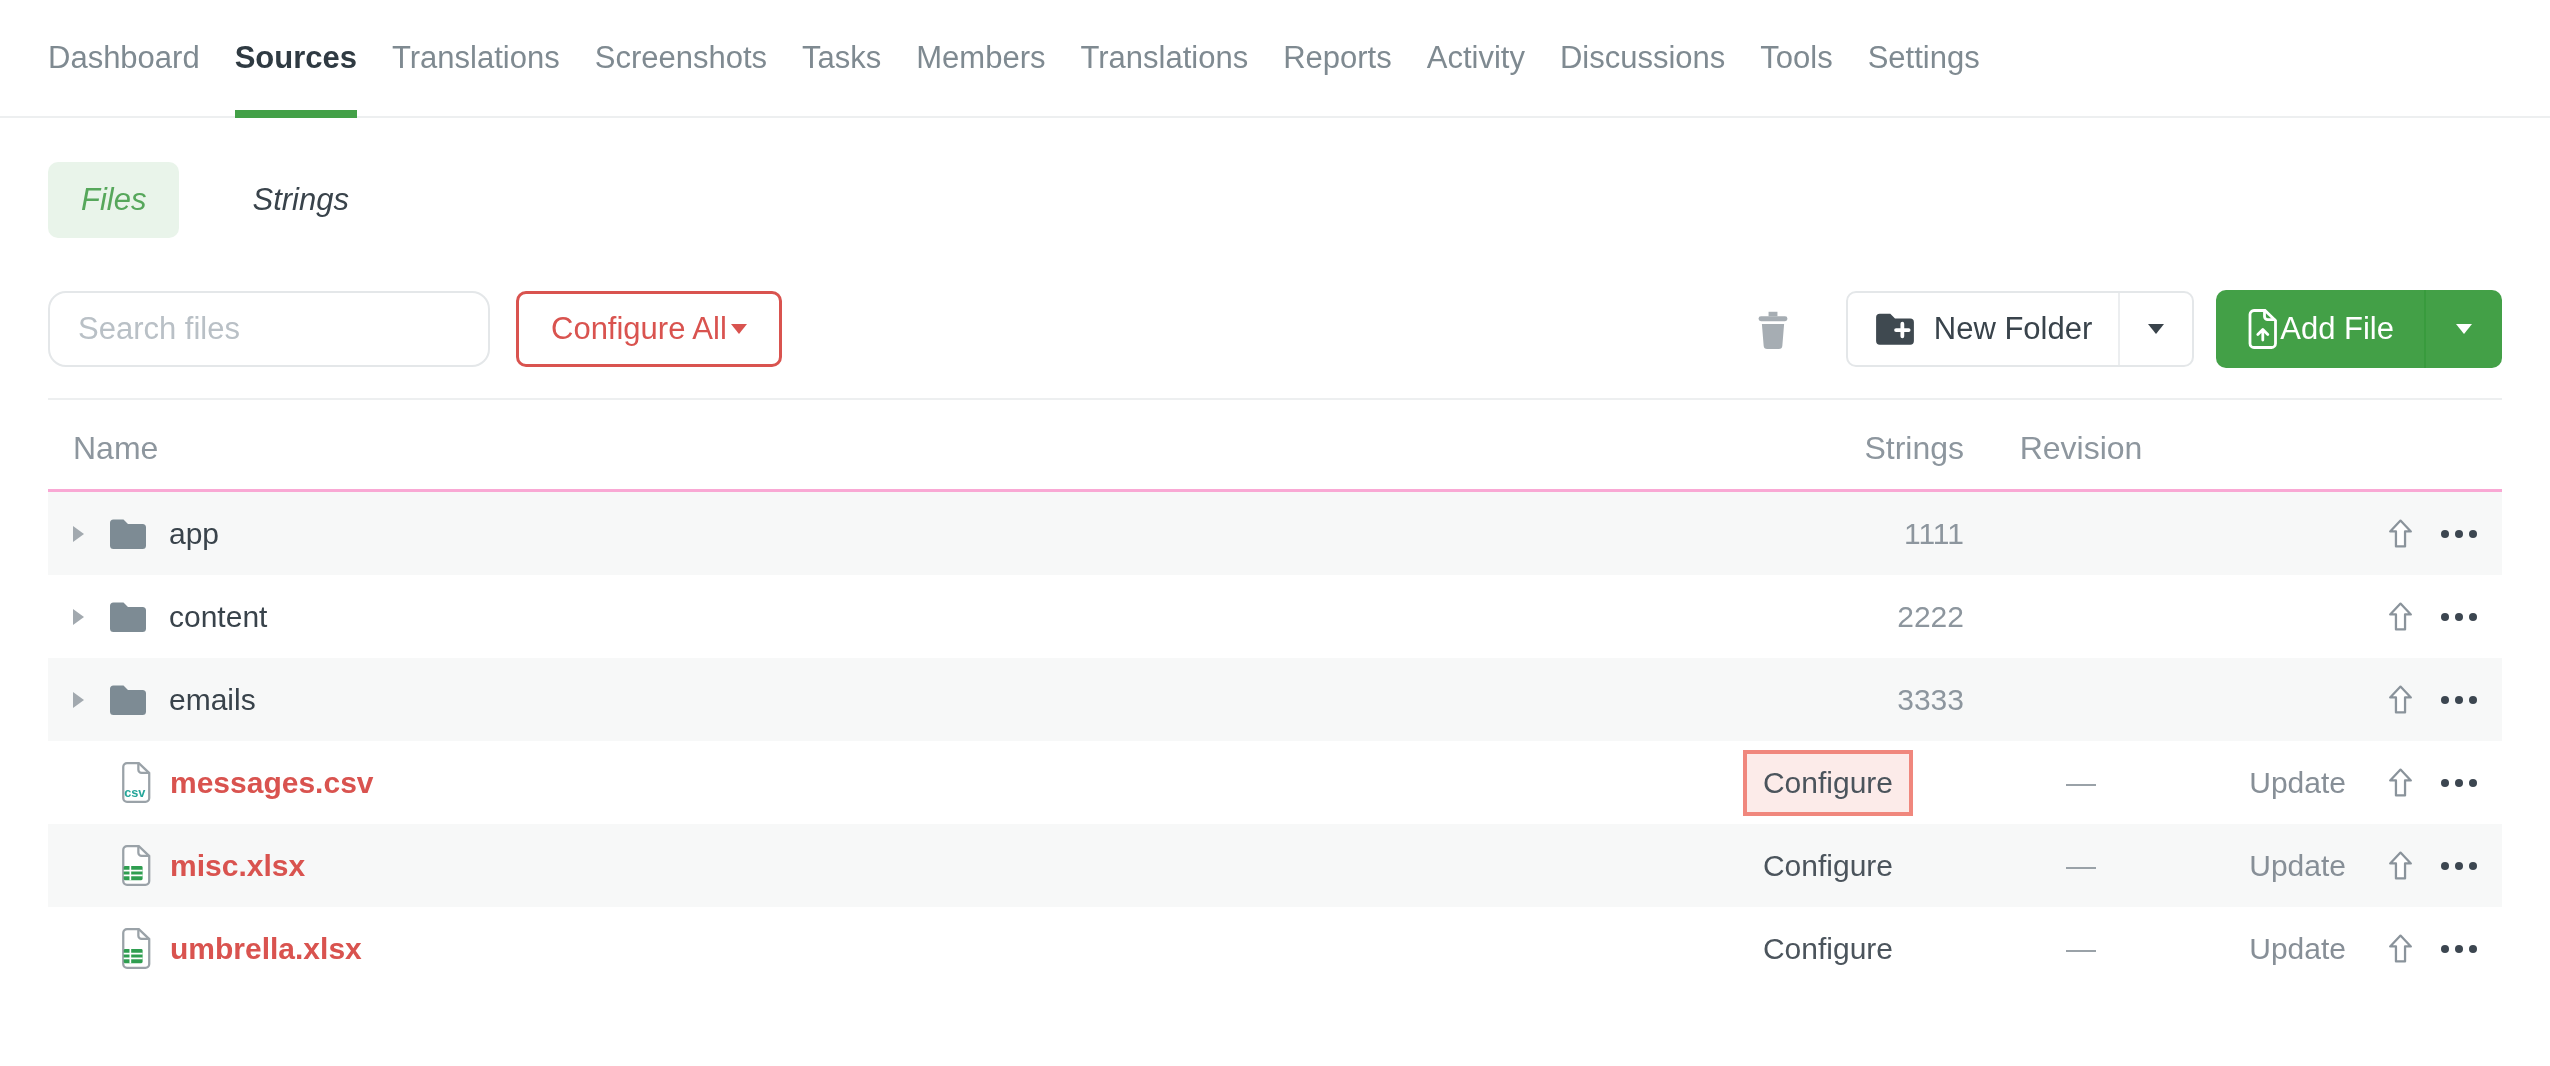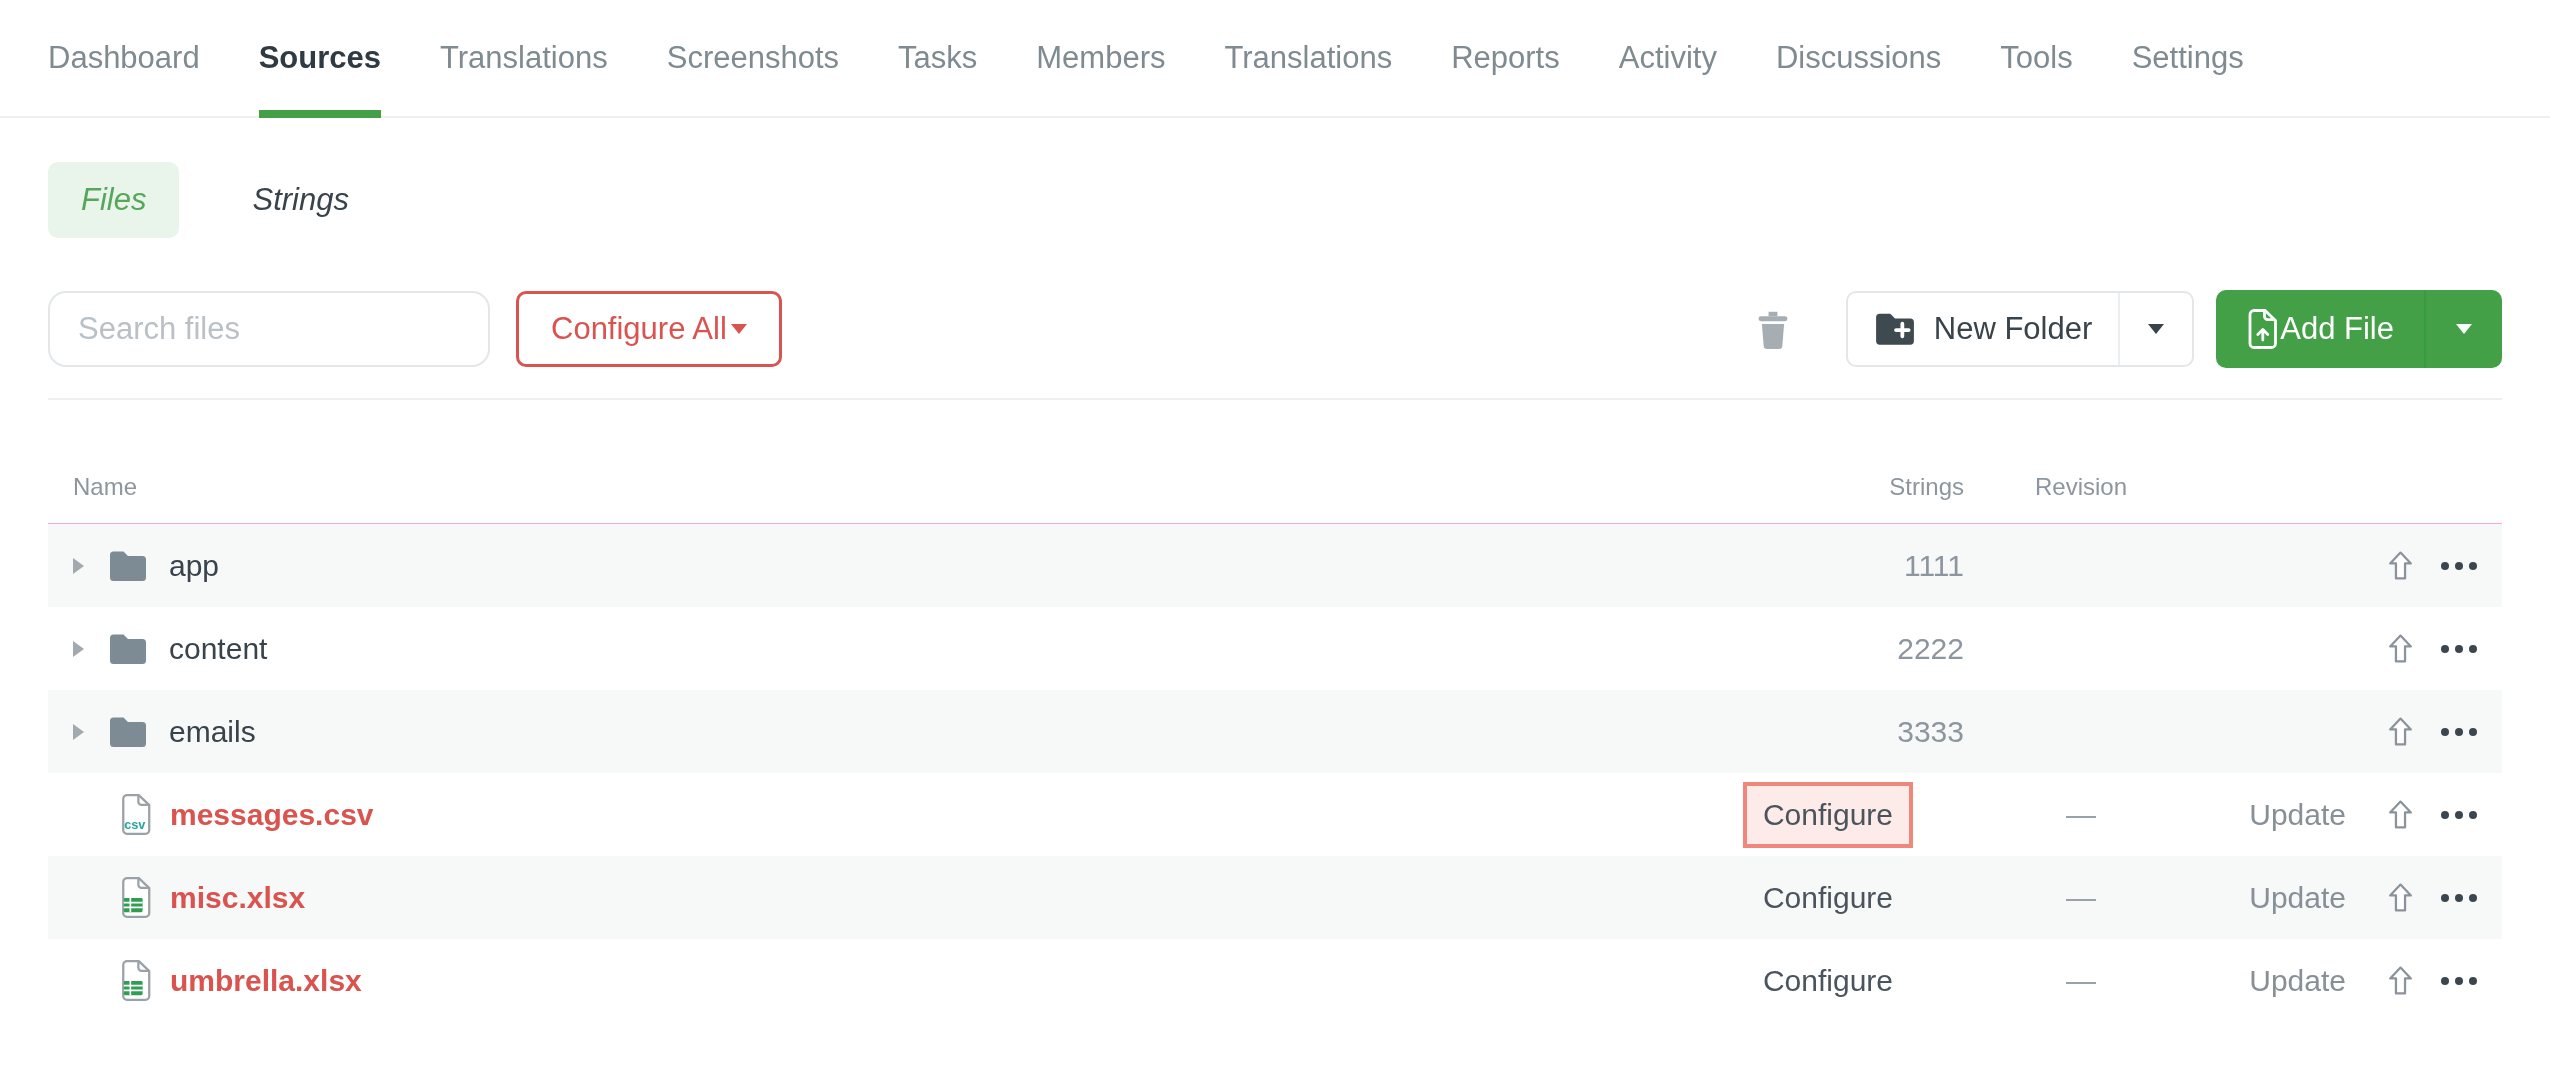--- a/index.html
+++ b/index.html
@@ -13,21 +13,21 @@
     --text-dark:#39434b;
     --text-gray:#8d969e;
     --border-light:#e4e7e9;
   }
   *{box-sizing:border-box;margin:0;padding:0;}
   html,body{background:#fff;}
   body{width:2550px;height:1066px;overflow:hidden;font-family:"Liberation Sans",sans-serif;}
   .page{width:2550px;height:1066px;background:#fff;position:relative;}
 
   
-  .topnav{display:flex;align-items:stretch;gap:59px;height:118px;padding:0 48px;border-bottom:2px solid #edeff0;}
+  .topnav{display:flex;align-items:stretch;gap:35px;height:118px;padding:0 48px;border-bottom:2px solid #edeff0;}
   .nav-item{display:flex;align-items:center;position:relative;font-size:31px;color:#7f8a91;cursor:pointer;white-space:nowrap;text-decoration:none;}
   .nav-item.active{color:#2f3a42;font-weight:bold;}
   .nav-item.active::after{content:"";position:absolute;left:0;right:0;bottom:-2px;height:8px;background:var(--accent-green);}
 
   
   .subtabs{margin:44px 48px 0;display:flex;align-items:center;height:76px;font-style:italic;}
   .tab-pill{height:76px;padding:0 33px;border-radius:10px;display:flex;align-items:center;font-size:31px;cursor:pointer;text-decoration:none;}
   .tab-pill.active{background:var(--pill-bg);color:var(--pill-text);}
   .tab-pill.plain{margin-left:40px;color:var(--text-dark);}
 
@@ -47,21 +47,21 @@
   .split-btn.green{background:var(--accent-green);margin-left:22px;height:78px;color:#fff;}
   .green .split-main{padding:0 30px;gap:0;font-size:31px;color:#fff;}
   .green .split-caret{width:78px;border-left:2px solid #389b3d;color:#fff;}
   .caret{width:0;height:0;border-left:8px solid transparent;border-right:8px solid transparent;border-top:10px solid currentColor;display:inline-block;}
 
   .rule{margin:30px 48px 0;border-top:2px solid #edeff0;}
 
   
   .filetable{margin:0 48px;}
   .thead,.row{display:grid;grid-template-columns:1fr 270px 170px 205px 60px 86px;align-items:center;}
-  .thead{height:124px;border-bottom:1px solid #f9a8d4;font-size:24px;color:var(--text-gray);}
+  .thead{height:92px;border-bottom:3px solid #f9a8d4;font-size:32px;color:var(--text-gray);}
   .thead .cell{align-self:end;padding-bottom:22px;}
   .row{height:83px;font-size:30px;}
   .row.alt{background:var(--row-alt-bg);}
   .name-cell{padding-left:25px;display:flex;align-items:center;}
   .strings-cell{text-align:right;padding-right:17px;}
   .revision-cell{text-align:center;padding-left:30px;color:#9aa2a8;}
   .update-cell{text-align:right;padding-right:10px;}
   .upload-cell{display:flex;justify-content:center;padding-left:28px;}
   .menu-cell{display:flex;justify-content:center;}
 

